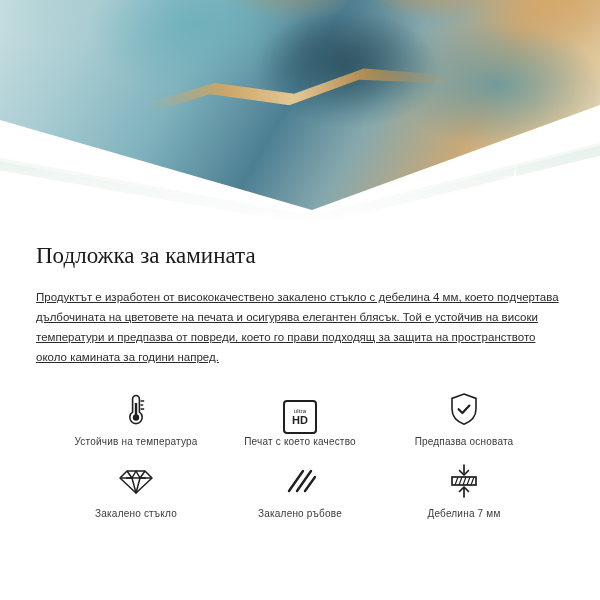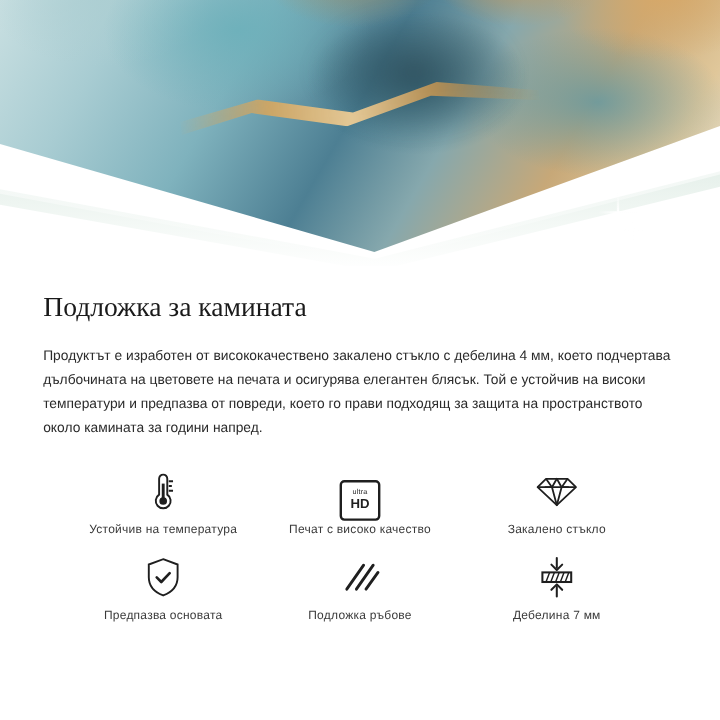--- a/index.html
+++ b/index.html
@@ -146,20 +146,21 @@
   }
   .headline .l2 {
     display: block;
   }
   .body-text {
     font-size: 11.5px;
     line-height: 20px;
     color: #2b2b2b;
     margin: 0;
     max-width: 528px;
+    text-decoration: underline;
   }
 
   
   .features {
     margin-top: 22px;
     display: grid;
     grid-template-columns: repeat(3, 1fr);
     row-gap: 14px;
     padding: 0 18px;
   }
@@ -243,56 +244,56 @@
         <div class="feature-label">Устойчив на температура</div>
       </div>
 
       <div class="feature">
         <div class="feature-icon">
           <div class="ultrahd">
             <span class="u1">ultra</span>
             <span class="u2">HD</span>
           </div>
         </div>
-        <div class="feature-label">Печат с високо качество</div>
+        <div class="feature-label">Печат с което качество</div>
+      </div>
+
+      <div class="feature">
+        <div class="feature-icon">
+          <svg width="34" height="38" viewBox="0 0 34 38" fill="none" stroke="#1f1f1f" stroke-width="1.6">
+            <path d="M17 4 L29 8.4 V19c0 7.6-5.2 12.6-12 15.2C10.2 31.6 5 26.6 5 19V8.4L17 4z"></path>
+            <path d="M11.6 19.2l3.8 3.8 7-7.4" stroke-width="2.2" stroke-linecap="round" stroke-linejoin="round"></path>
+          </svg>
+        </div>
+        <div class="feature-label">Предпазва основата</div>
       </div>
 
       <div class="feature">
         <div class="feature-icon">
           <svg width="38" height="32" viewBox="0 0 38 32" fill="none" stroke="#1f1f1f" stroke-width="1.5" stroke-linejoin="round">
             <path d="M10 6h18l7 7-16 15L3 13z"></path>
             <path d="M3 13h32"></path>
             <path d="M10 6l5 7-6 0"></path>
             <path d="M28 6l-5 7 6 0"></path>
             <path d="M15 13l4 15 4-15"></path>
             <path d="M15 13l4-7 4 7"></path>
           </svg>
         </div>
         <div class="feature-label">Закалено стъкло</div>
       </div>
 
       <div class="feature">
         <div class="feature-icon">
-          <svg width="34" height="38" viewBox="0 0 34 38" fill="none" stroke="#1f1f1f" stroke-width="1.6">
-            <path d="M17 4 L29 8.4 V19c0 7.6-5.2 12.6-12 15.2C10.2 31.6 5 26.6 5 19V8.4L17 4z"></path>
-            <path d="M11.6 19.2l3.8 3.8 7-7.4" stroke-width="2.2" stroke-linecap="round" stroke-linejoin="round"></path>
-          </svg>
-        </div>
-        <div class="feature-label">Предпазва основата</div>
-      </div>
-
-      <div class="feature">
-        <div class="feature-icon">
           <svg width="38" height="32" viewBox="0 0 38 32" fill="none" stroke="#1f1f1f" stroke-width="2.4" stroke-linecap="round">
             <path d="M8 26 L22 6"></path>
             <path d="M16 26 L30 6"></path>
             <path d="M24 26 L34 12"></path>
           </svg>
         </div>
-        <div class="feature-label">Подложка ръбове</div>
+        <div class="feature-label">Закалено ръбове</div>
       </div>
 
       <div class="feature">
         <div class="feature-icon">
           <svg width="36" height="36" viewBox="0 0 36 36" fill="none" stroke="#1f1f1f" stroke-width="1.7">
             <path d="M18 2v8" stroke-linecap="round"></path>
             <path d="M13.5 7.5L18 12l4.5-4.5" stroke-linecap="round" stroke-linejoin="round"></path>
             <path d="M18 34v-8" stroke-linecap="round"></path>
             <path d="M13.5 28.5L18 24l4.5 4.5" stroke-linecap="round" stroke-linejoin="round"></path>
             <rect x="6" y="14" width="24" height="8"></rect>

